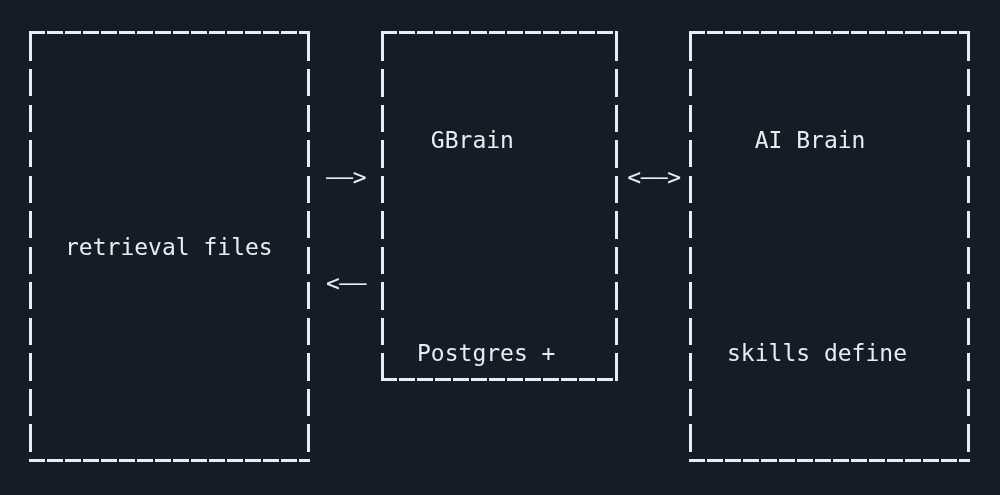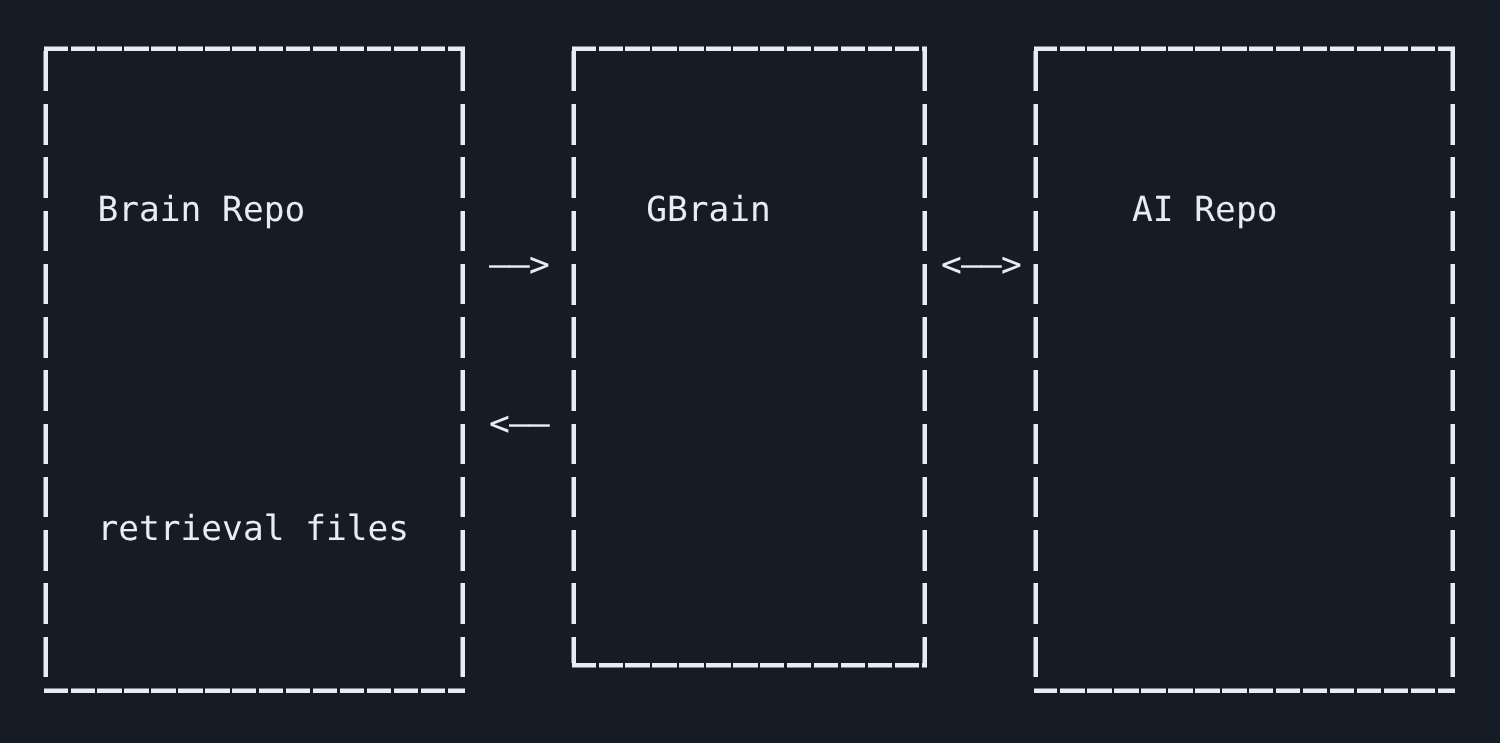--- a/index.html
+++ b/index.html
@@ -68,21 +68,21 @@
     white-space: pre;
   }
   .line {
     display: block;
     height: 35.5px;
   }
   .line.blank { visibility: hidden; }
 
   
   #box-brain-repo { left: 29px;  top: 31px; width: 281px; height: 431px; }
-  #box-gbrain     { left: 381px; top: 31px; width: 237px; height: 414px; }
+  #box-gbrain     { left: 381px; top: 31px; width: 237px; height: 350px; }
   #box-ai-agent   { left: 689px; top: 31px; width: 281px; height: 431px; }
 
   .box-body.indent-brain  { padding-left: 36px; }
   .box-body.indent-gbrain { padding-left: 36px; }
   .box-body.indent-agent  { padding-left: 38px; }
 
   
   .connector {
     position: absolute;
     color: #e9ecf2;
@@ -99,21 +99,20 @@
 <body>
 
 <div id="diagram">
 
   <div class="box" id="box-brain-repo">
     <div class="hrule top"></div>
     <div class="hrule bottom"></div>
     <div class="vrail left"></div>
     <div class="vrail right"></div>
     <div class="box-body indent-brain">
-      <span class="line">Brain Repo</span>
       <span class="line blank">&nbsp;</span>
       <span class="line">retrieval files</span>
       
       
       
       
       
       
     </div>
   </div>
@@ -123,40 +122,42 @@
   <div class="connector" id="arrow-gbrain-to-repo">&lt;——</div>
 
   <div class="box" id="box-gbrain">
     <div class="hrule top"></div>
     <div class="hrule bottom"></div>
     <div class="vrail left"></div>
     <div class="vrail right"></div>
     <div class="box-body indent-gbrain">
       <span class="line"> GBrain</span>
       <span class="line blank">&nbsp;</span>
+      <span class="line">Postgres +</span>
       
       
       
       
       
       
       
     </div>
   </div>
 
   <div class="connector" id="arrow-gbrain-agent">&lt;——&gt;</div>
 
   <div class="box" id="box-ai-agent">
     <div class="hrule top"></div>
     <div class="hrule bottom"></div>
     <div class="vrail left"></div>
     <div class="vrail right"></div>
     <div class="box-body indent-agent">
-      <span class="line">  AI Repo</span>
+      <span class="line">  AI Brain</span>
       <span class="line blank">&nbsp;</span>
+      <span class="line">skills define</span>
       
       
       
       
       
       
       
     </div>
   </div>
 

